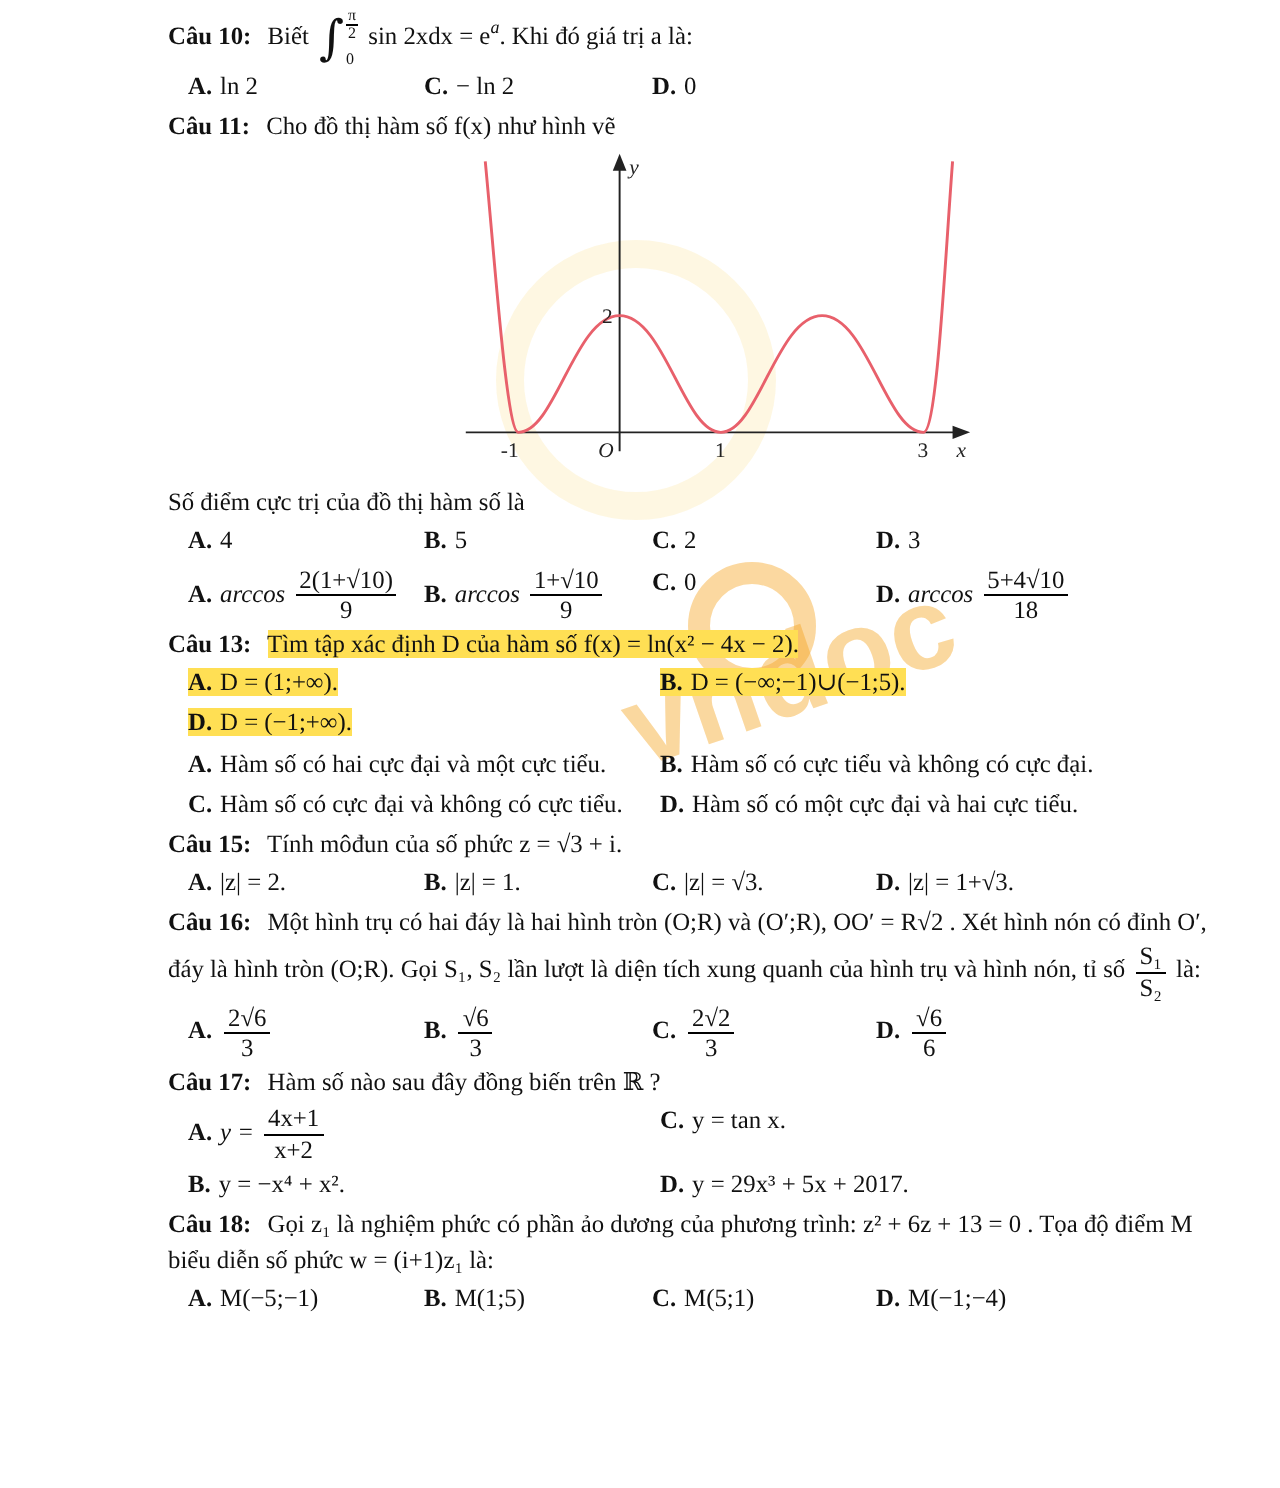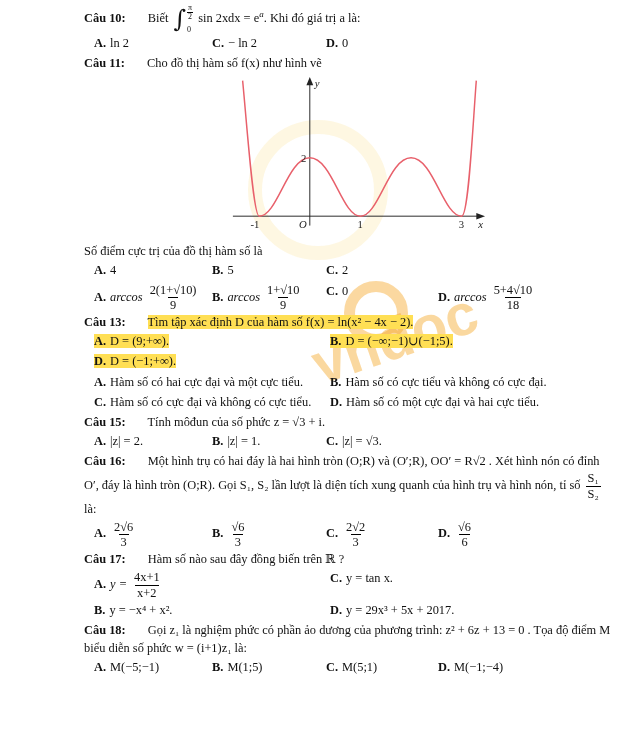--- a/index.html
+++ b/index.html
@@ -3,30 +3,30 @@
 <meta charset="utf-8">
 <style>
   html,body{margin:0;padding:0;}
   body{
     width:640px;height:744px;overflow:hidden;background:#ffffff;
     font-family:"Liberation Serif","DejaVu Serif",serif;
     font-size:12.4px;line-height:1.45;color:#111;position:relative;
   }
   .content{position:relative;z-index:2;padding:4px 24px 0 84px;}
   .question{margin-bottom:1px;}
-  .qlabel{font-weight:bold;margin-right:19px;}
+  .qlabel{font-weight:bold;margin-right:5px;}
   .stem{display:inline;}
   .opts{margin-left:10px;}
   .opts-4{display:grid;grid-template-columns:118px 114px 112px 1fr;}
   .opts-2{display:grid;grid-template-columns:236px 1fr;}
   .opt{padding:1px 0;}
   .opt-letter{font-weight:bold;margin-right:4px;}
   .opt-prefix{font-style:italic;margin-right:3px;}
   .pre-ital{font-style:italic;margin-right:3px;}
-  .frac{display:inline-flex;flex-direction:column;align-items:center;vertical-align:middle;
+  .frac{display:inline-flex;flex-direction:column;vertical-align:middle;
         line-height:1.15;text-align:center;margin:0 2px;}
   .frac .den{border-top:1px solid #000;padding:0 2px;}
   .frac .num{padding:0 2px;}
   sup.expo{font-size:9px;font-style:italic;}
   .integral{display:inline-flex;align-items:center;vertical-align:middle;margin:0 2px;}
   .int-sign{font-size:24px;line-height:1;font-family:"DejaVu Serif",serif;}
   .int-limits{display:inline-flex;flex-direction:column;justify-content:space-between;height:30px;
               font-size:8px;line-height:1;margin-left:1px;}
   .mini-frac{display:flex;flex-direction:column;align-items:center;line-height:1;}
   .mini-frac .mden{border-top:1px solid #000;padding:0 1px;}
@@ -101,20 +101,21 @@
         <text class="fig-t fig-ital" x="88" y="13">y</text>
       </svg>
     </div>
     <div class="qline">
       <span class="stem">Số điểm cực trị của đồ thị hàm số là</span>
     </div>
     <div class="opts opts-4">
       <div class="opt"><span class="opt-letter">A.</span><span>4</span></div>
       <div class="opt"><span class="opt-letter">B.</span><span>5</span></div>
       <div class="opt"><span class="opt-letter">C.</span><span>2</span></div>
+      <div class="opt"><span class="opt-letter">D.</span><span>3</span></div>
     </div>
   </div>
 
   <div class="question">
     <div class="opts opts-4">
       <div class="opt">
         <span class="opt-letter">A.</span><span class="opt-prefix">arccos</span><span class="frac">
             <span class="num">2(1+√10)</span>
             <span class="den">9</span>
           </span>
@@ -134,21 +135,21 @@
       </div>
     </div>
   </div>
 
   <div class="question">
     <div class="qline">
       <span class="qlabel">Câu 13:</span>
       <span class="stem hl">Tìm tập xác định D của hàm số f(x) = ln(x² − 4x − 2).</span>
     </div>
     <div class="opts opts-2">
-      <div class="opt"><span class="hl"><span class="opt-letter">A.</span><span>D = (9;+∞).</span></span></div>
+      <div class="opt"><span class="hl"><span class="opt-letter">A.</span><span>D = (1;+∞).</span></span></div>
       <div class="opt"><span class="hl"><span class="opt-letter">B.</span><span>D = (−∞;−1)∪(−1;5).</span></span></div>
       <div class="opt"><span class="hl"><span class="opt-letter">D.</span><span>D = (−1;+∞).</span></span></div>
     </div>
   </div>
 
   <div class="question">
     <div class="opts opts-2">
       <div class="opt"><span class="opt-letter">A.</span><span>Hàm số có hai cực đại và một cực tiểu.</span></div>
       <div class="opt"><span class="opt-letter">B.</span><span>Hàm số có cực tiểu và không có cực đại.</span></div>
       <div class="opt"><span class="opt-letter">C.</span><span>Hàm số có cực đại và không có cực tiểu.</span></div>
@@ -158,20 +159,21 @@
 
   <div class="question">
     <div class="qline">
       <span class="qlabel">Câu 15:</span>
       <span class="stem">Tính môđun của số phức z = √3 + i.</span>
     </div>
     <div class="opts opts-4">
       <div class="opt"><span class="opt-letter">A.</span><span>|z| = 2.</span></div>
       <div class="opt"><span class="opt-letter">B.</span><span>|z| = 1.</span></div>
       <div class="opt"><span class="opt-letter">C.</span><span>|z| = √3.</span></div>
+      <div class="opt"><span class="opt-letter">D.</span><span>|z| = 1+√3.</span></div>
     </div>
   </div>
 
   <div class="question">
     <div class="qline">
       <span class="qlabel">Câu 16:</span>
       <span class="stem">Một hình trụ có hai đáy là hai hình tròn (O;R) và (O′;R), OO′ = R√2 . Xét hình nón có đỉnh O′, đáy là hình tròn (O;R). Gọi S₁, S₂ lần lượt là diện tích xung quanh của hình trụ và hình nón, tỉ số</span>
       <span class="frac">
           <span class="num">S₁</span>
           <span class="den">S₂</span>

